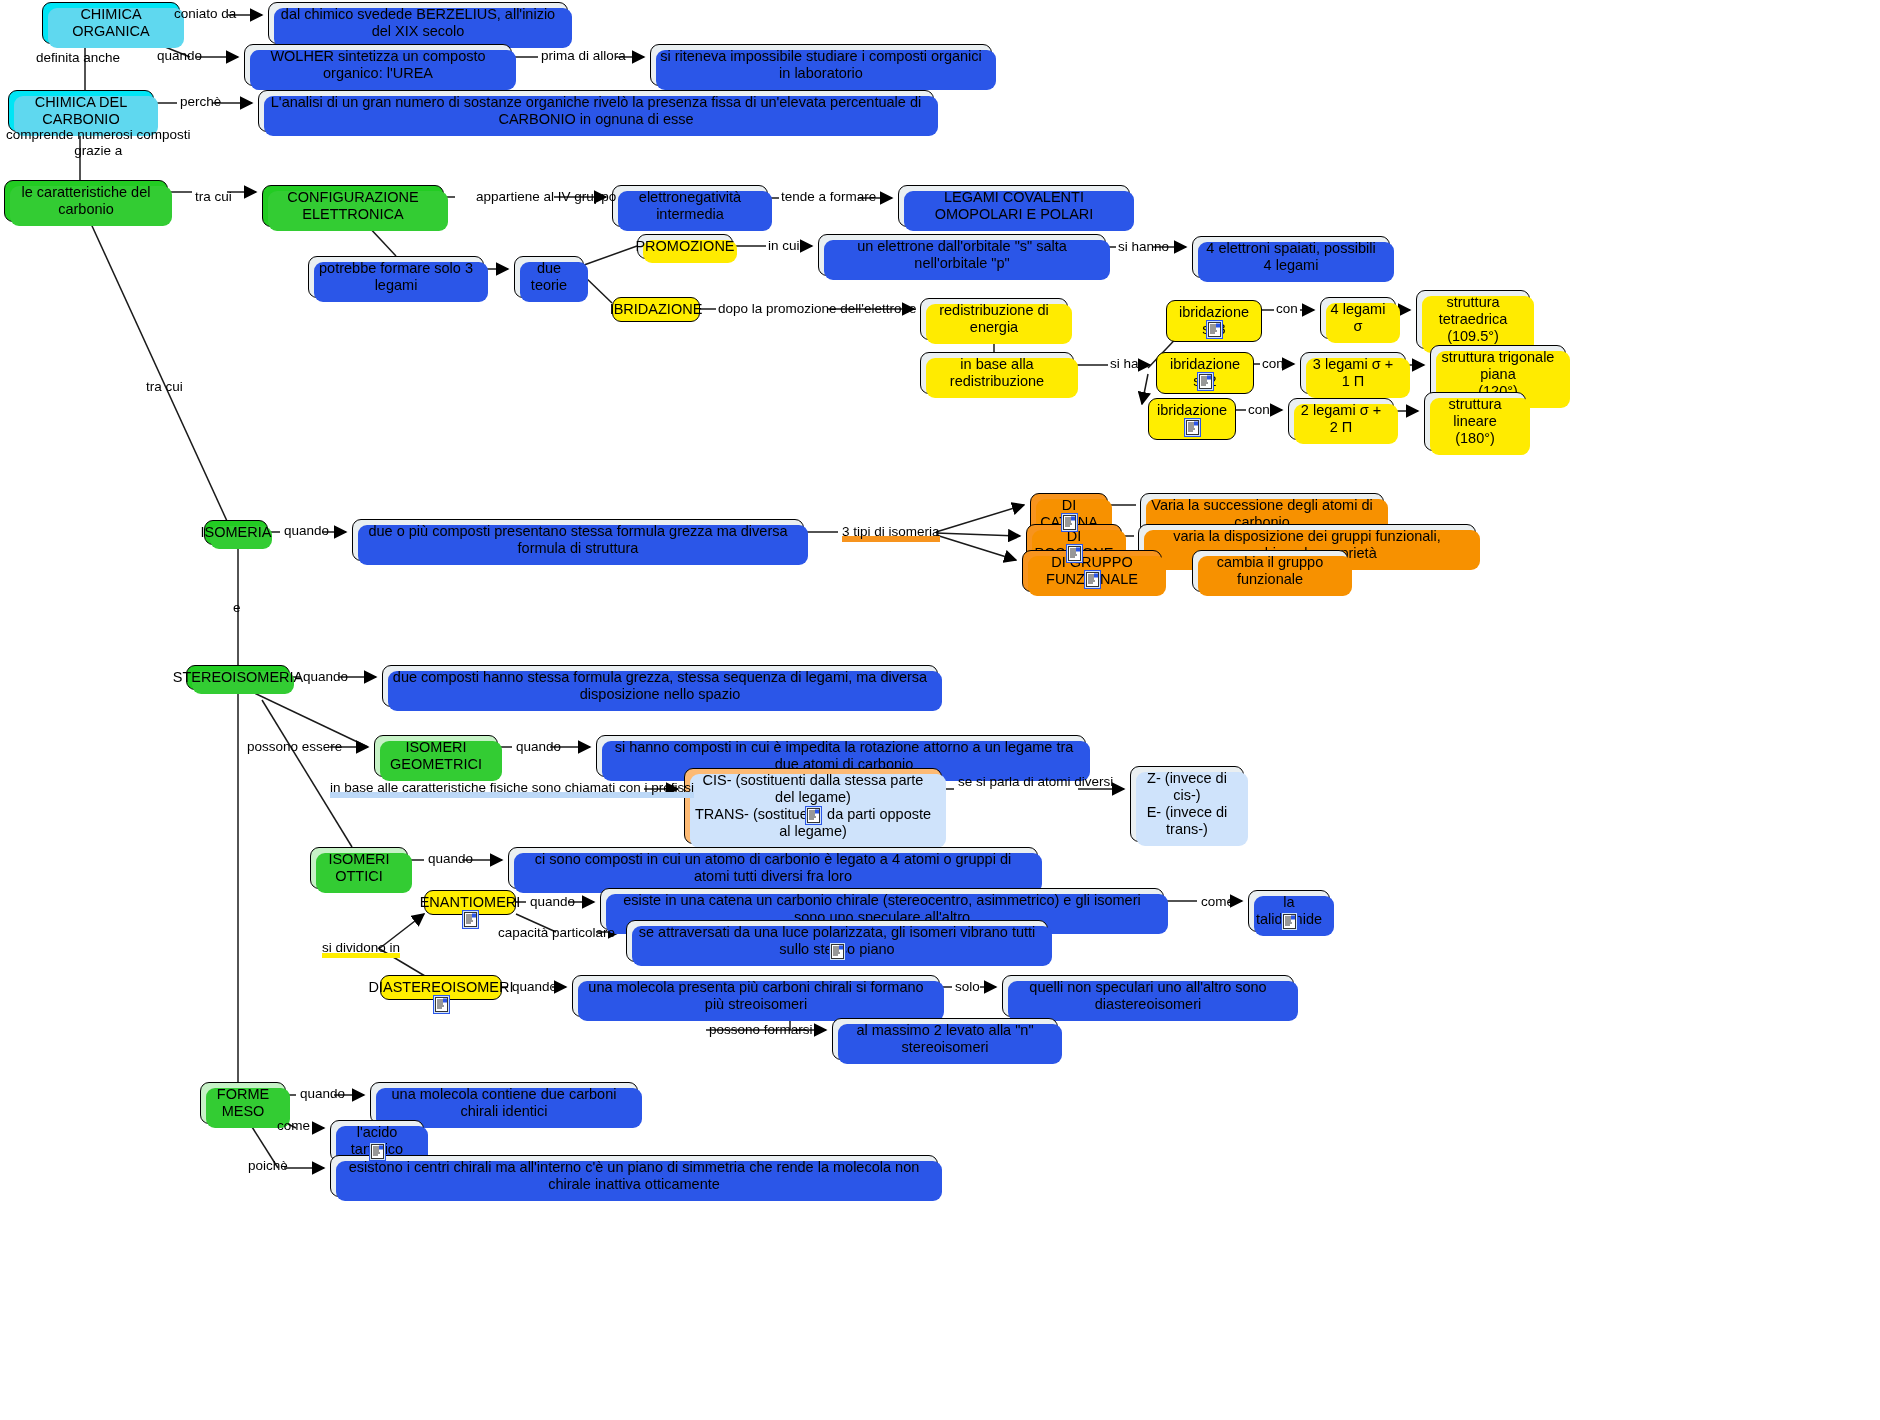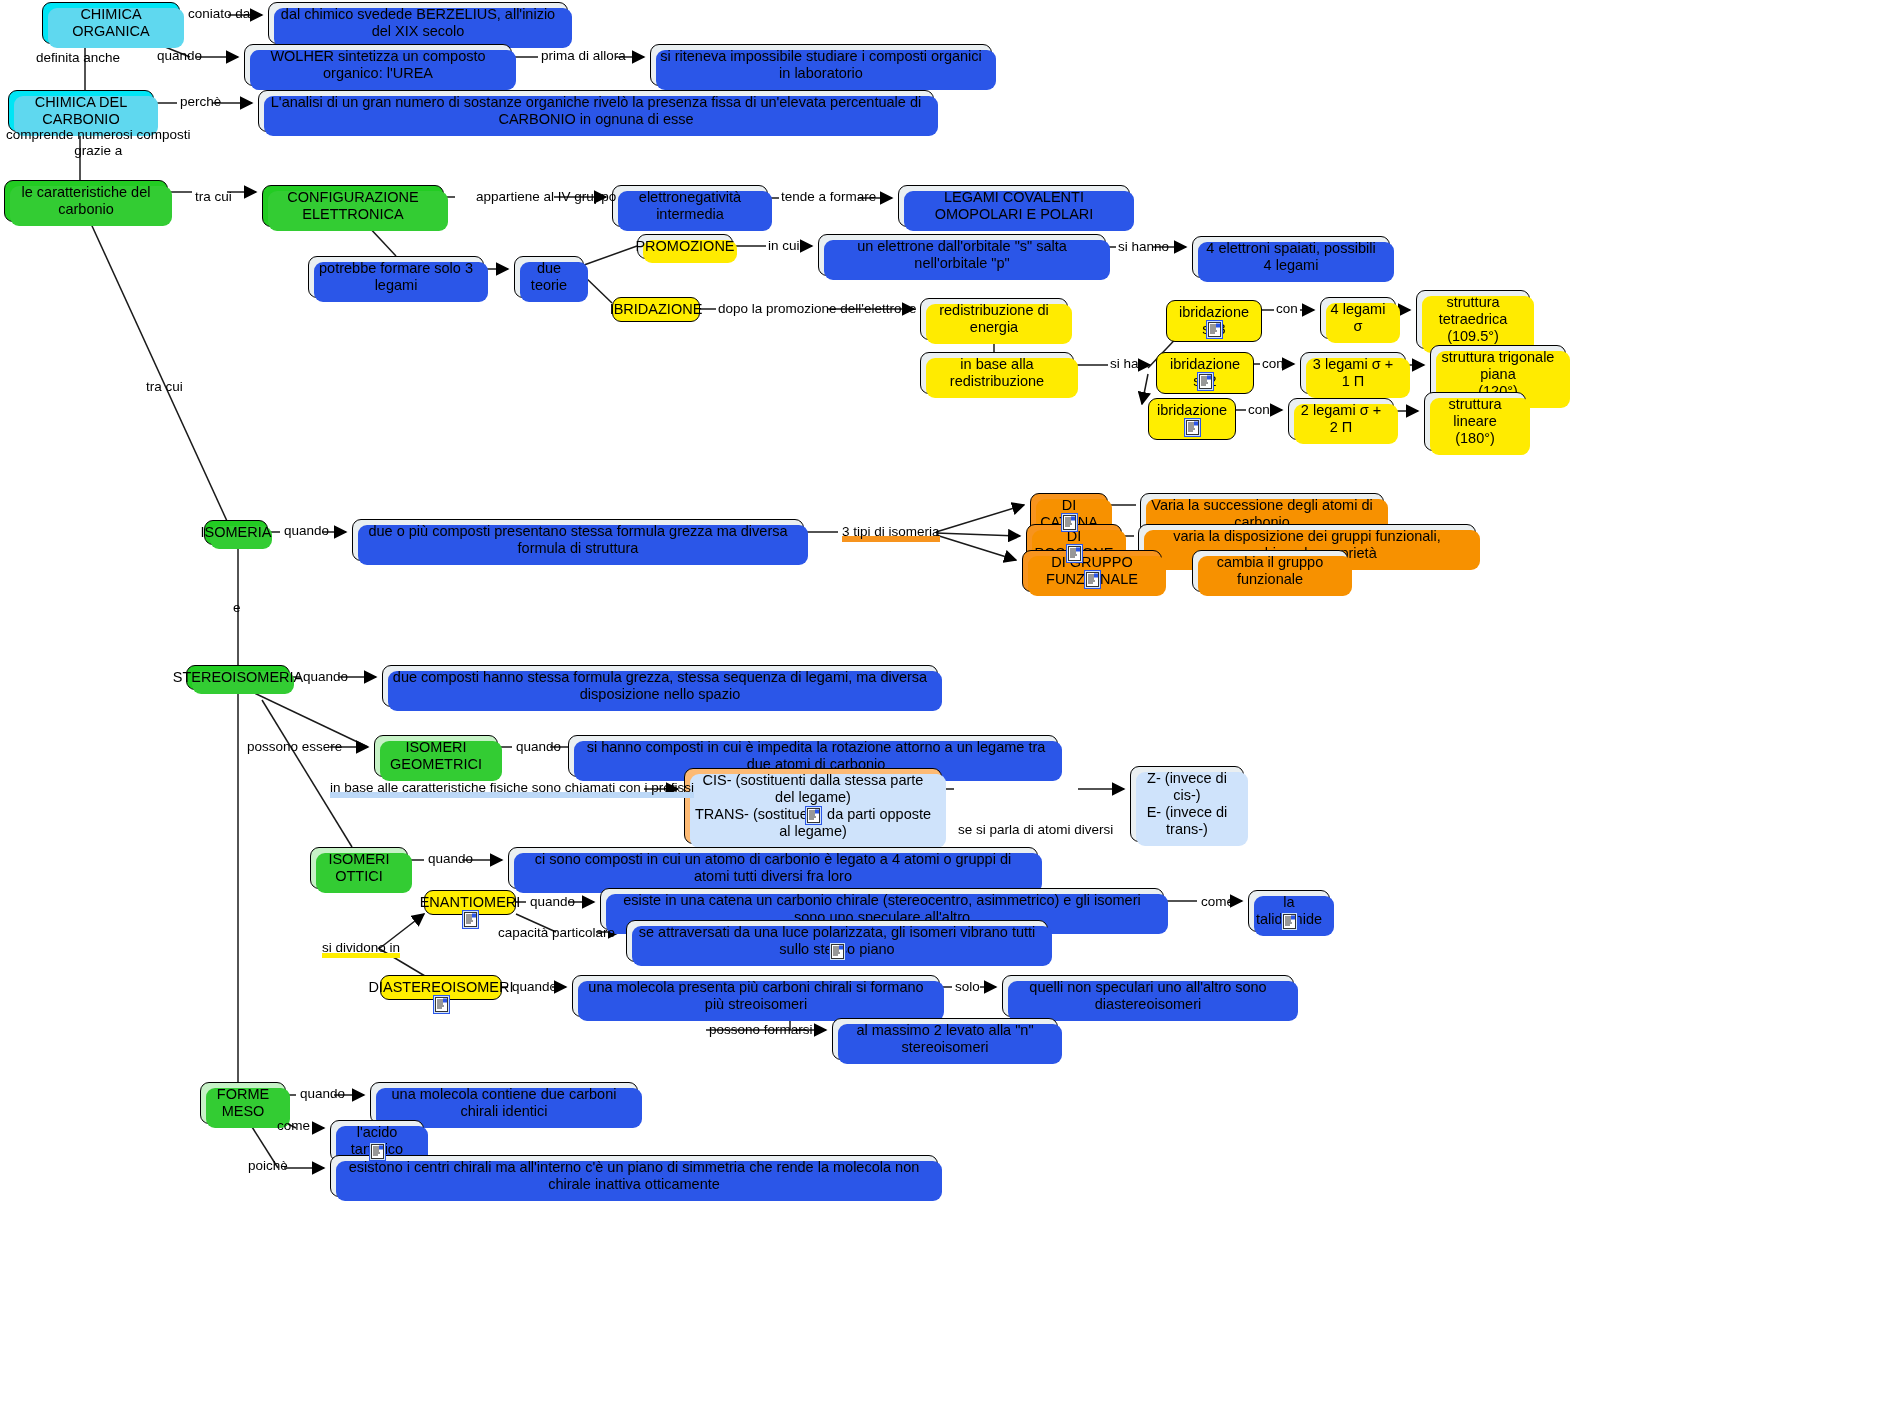--- a/index.html
+++ b/index.html
@@ -239,21 +239,21 @@
           <rect x="4" y="6.5" width="6" height="1" fill="#333"></rect>
           <rect x="4" y="8.5" width="6" height="1" fill="#333"></rect>
           <rect x="4" y="10.5" width="7" height="1" fill="#333"></rect>
           <rect x="4" y="12.5" width="5" height="1" fill="#333"></rect>
           <rect x="10" y="3.5" width="4" height="4" fill="#2b56e8"></rect>
         </svg></div>
       <div class="node f-grey sh-orange" style="left: 1192px; top: 550px; width: 156px; min-height: 24px;">cambia il gruppo funzionale</div>
       <div class="node f-green sh-green" style="left: 186px; top: 665px; width: 104px; min-height: 24px;">STEREOISOMERIA</div>
       <div class="node f-grey sh-blue" style="left: 382px; top: 665px; width: 556px; min-height: 26px;">due composti hanno stessa formula grezza, stessa sequenza di legami, ma diversa disposizione nello spazio</div>
       <div class="node f-lgreen sh-green" style="left: 374px; top: 735px; width: 124px; min-height: 24px;">ISOMERI GEOMETRICI</div>
-      <div class="node f-grey sh-blue" style="left: 568px; top: 735px; width: 490px; min-height: 26px; padding-left: 15px;">si hanno composti in cui è impedita la rotazione attorno a un legame tra due atomi di carbonio</div>
+      <div class="node f-grey sh-blue" style="left: 596px; top: 735px; width: 490px; min-height: 26px; padding-left: 15px;">si hanno composti in cui è impedita la rotazione attorno a un legame tra due atomi di carbonio</div>
       <div class="node f-blue sh-lblue" style="left: 684px; top: 768px; width: 258px; min-height: 42px;">CIS- (sostituenti dalla stessa parte del legame)
 TRANS- (sostituenti da parti opposte al legame)</div>
       <div class="docicon" style="left: 805px; top: 806px;"><svg viewBox="0 0 17 19" width="17" height="19">
           <rect x="0.5" y="0.5" width="16" height="18" fill="#cfe3fb" stroke="#2b56e8"></rect>
           <rect x="2.5" y="2.5" width="12" height="14" fill="#ffffff" stroke="#333"></rect>
           <rect x="4" y="4.5" width="6" height="1" fill="#333"></rect>
           <rect x="4" y="6.5" width="6" height="1" fill="#333"></rect>
           <rect x="4" y="8.5" width="6" height="1" fill="#333"></rect>
           <rect x="4" y="10.5" width="7" height="1" fill="#333"></rect>
           <rect x="4" y="12.5" width="5" height="1" fill="#333"></rect>
@@ -320,21 +320,21 @@
           <rect x="4" y="4.5" width="6" height="1" fill="#333"></rect>
           <rect x="4" y="6.5" width="6" height="1" fill="#333"></rect>
           <rect x="4" y="8.5" width="6" height="1" fill="#333"></rect>
           <rect x="4" y="10.5" width="7" height="1" fill="#333"></rect>
           <rect x="4" y="12.5" width="5" height="1" fill="#333"></rect>
           <rect x="10" y="3.5" width="4" height="4" fill="#2b56e8"></rect>
         </svg></div>
       <div class="node f-grey sh-blue" style="left: 330px; top: 1155px; width: 608px; min-height: 26px;">esistono i centri chirali ma all'interno c'è un piano di simmetria che rende la molecola non chirale inattiva otticamente</div>
     </div>
   <div id="labels">
-      <div class="lbl " style="left: 188px; top: 6px;">coniato da</div>
+      <div class="lbl " style="left: 174px; top: 6px;">coniato da</div>
       <div class="lbl " style="left: 157px; top: 48px;">quando</div>
       <div class="lbl " style="left: 36px; top: 50px;">definita anche</div>
       <div class="lbl " style="left: 541px; top: 48px;">prima di allora</div>
       <div class="lbl " style="left: 180px; top: 94px;">perchè</div>
       <div class="lbl " style="left: 6px; top: 127px;">comprende numerosi composti
 grazie a</div>
       <div class="lbl " style="left: 195px; top: 189px;">tra cui</div>
       <div class="lbl " style="left: 458px; top: 189px; margin-left: 18px;">appartiene al IV gruppo</div>
       <div class="lbl " style="left: 781px; top: 189px;">tende a formare</div>
       <div class="lbl " style="left: 768px; top: 238px;">in cui</div>
@@ -345,21 +345,21 @@
       <div class="lbl " style="left: 1262px; top: 356px;">con</div>
       <div class="lbl " style="left: 1248px; top: 402px;">con</div>
       <div class="lbl " style="left: 146px; top: 379px;">tra cui</div>
       <div class="lbl " style="left: 284px; top: 523px;">quando</div>
       <div class="lbl ul-orange" style="left: 842px; top: 524px;">3 tipi di isomeria</div>
       <div class="lbl " style="left: 233px; top: 600px;">e</div>
       <div class="lbl " style="left: 303px; top: 669px;">quando</div>
       <div class="lbl " style="left: 247px; top: 739px;">possono essere</div>
       <div class="lbl " style="left: 516px; top: 739px;">quando</div>
       <div class="lbl ul-lblue" style="left: 330px; top: 780px;">in base alle caratteristiche fisiche sono chiamati con i prefissi</div>
-      <div class="lbl " style="left: 958px; top: 774px; margin-top: 48px;">se si parla di atomi diversi</div>
+      <div class="lbl " style="left: 958px; top: 774px;">se si parla di atomi diversi</div>
       <div class="lbl " style="left: 428px; top: 851px;">quando</div>
       <div class="lbl " style="left: 530px; top: 894px;">quando</div>
       <div class="lbl " style="left: 498px; top: 925px;">capacità particolare</div>
       <div class="lbl " style="left: 1201px; top: 894px;">come</div>
       <div class="lbl ul-yellow" style="left: 322px; top: 940px;">si dividono in</div>
       <div class="lbl " style="left: 512px; top: 979px;">quando</div>
       <div class="lbl " style="left: 955px; top: 979px;">solo</div>
       <div class="lbl " style="left: 709px; top: 1022px;">possono formarsi</div>
       <div class="lbl " style="left: 300px; top: 1086px;">quando</div>
       <div class="lbl " style="left: 277px; top: 1118px;">come</div>

